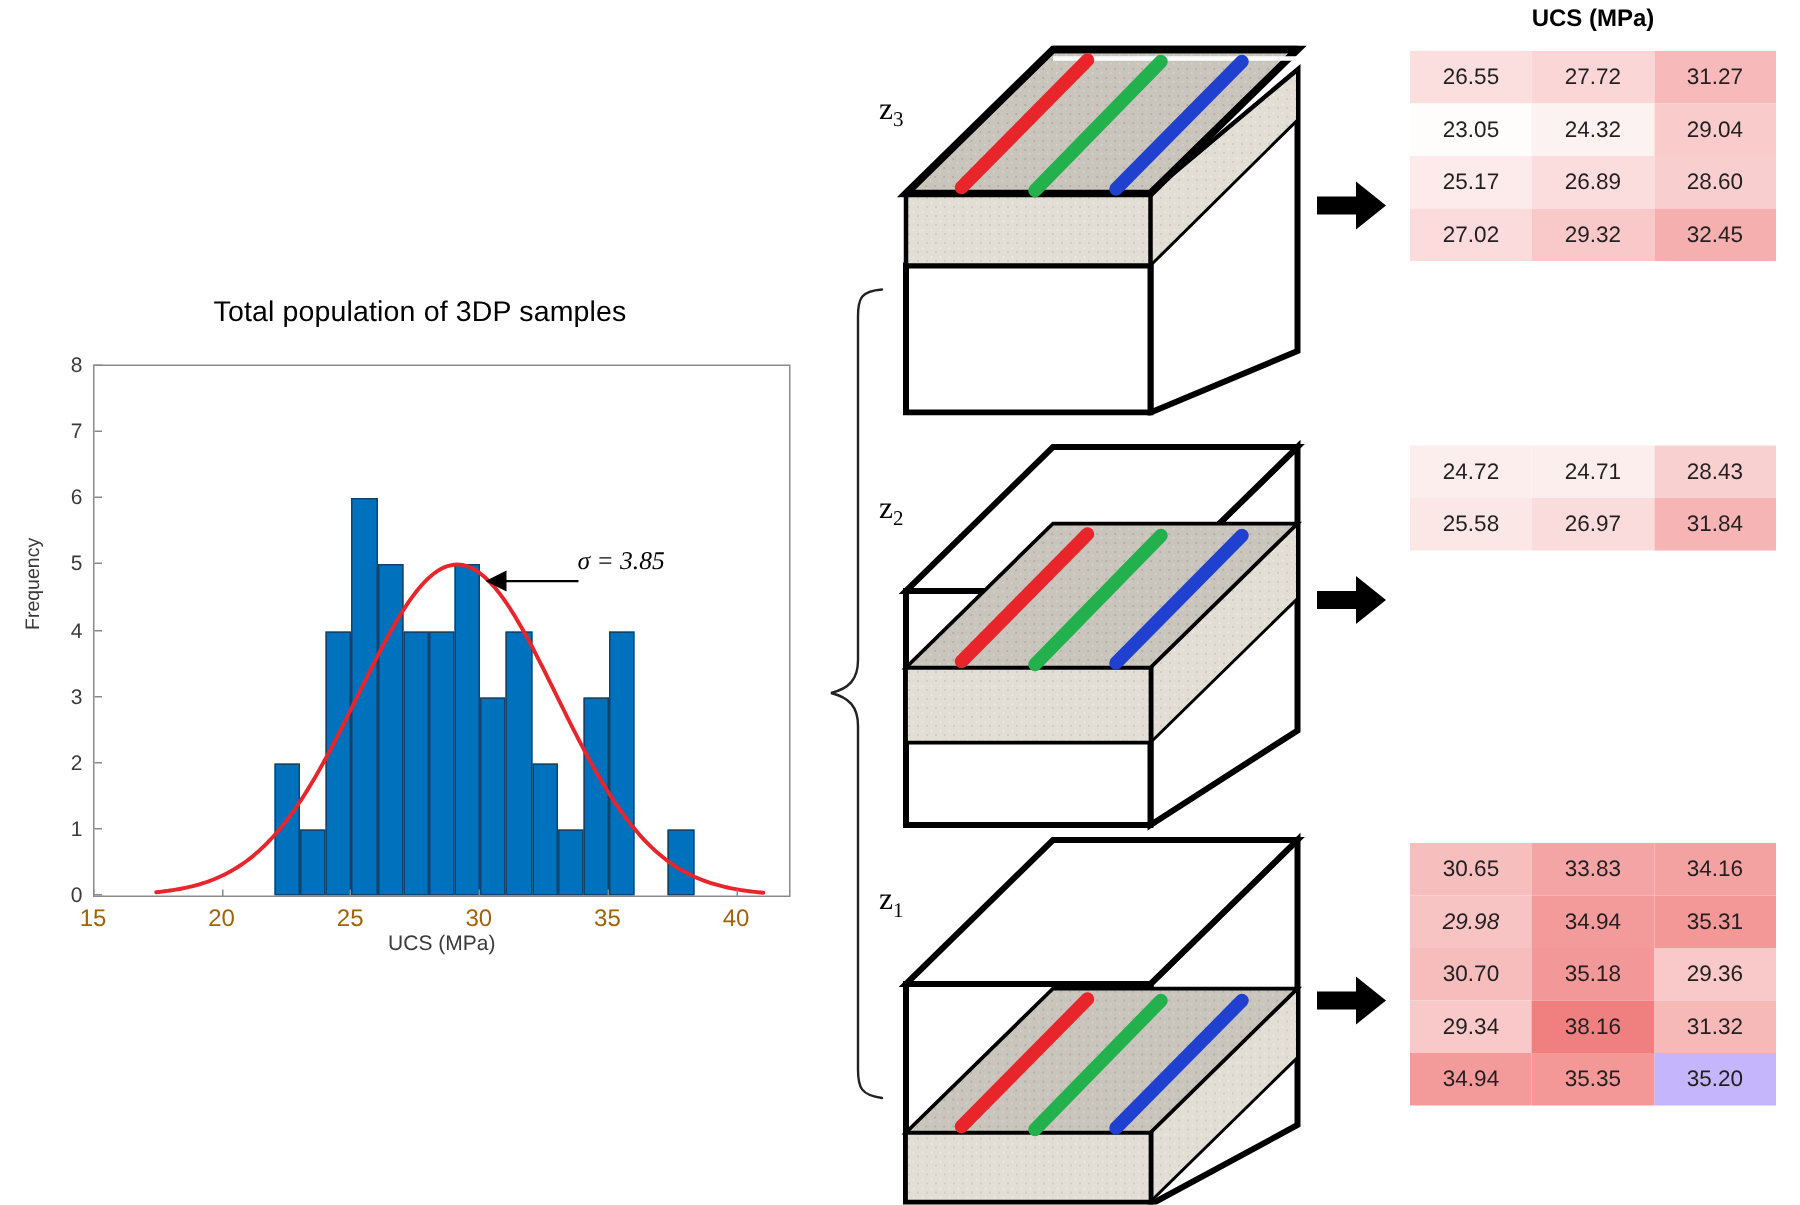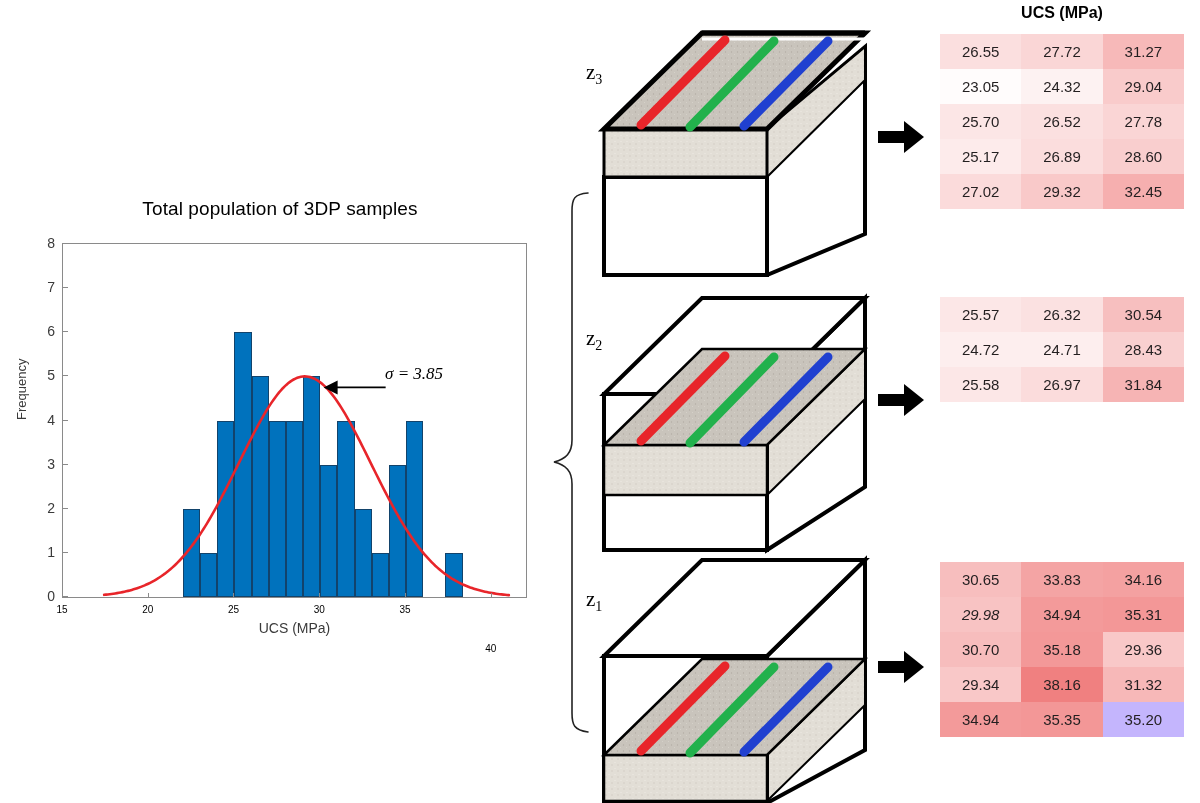--- a/index.html
+++ b/index.html
@@ -20,21 +20,21 @@
     border:1px solid #8a8a8a;box-sizing:border-box;background:#fff;
   }
   #plot-inner{position:absolute;left:0;top:0;right:0;bottom:0;overflow:hidden;}
   .bar{position:absolute;bottom:0;background:#0072BD;border:1px solid #12436b;box-sizing:border-box;}
   .ytick-label{
     position:absolute;right:0;width:28px;text-align:right;
     font-size:14px;color:#3a3a3a;transform:translateY(-50%);
   }
   .ytick-mark{position:absolute;left:0;width:5px;height:1px;background:#8a8a8a;}
   .xtick-label{
-    position:absolute;top:6px;font-size:10px;color:#000000;
+    position:absolute;top:6px;font-size:16px;color:#a16207;
     transform:translateX(-50%);white-space:nowrap;text-align:center;
   }
   .xtick-mark{position:absolute;top:0;width:1px;height:5px;background:#8a8a8a;}
   #ylabel{
     position:absolute;left:14px;top:230px;font-size:13px;color:#3a3a3a;
     transform:rotate(-90deg);transform-origin:left top;white-space:nowrap;
   }
   #xlabel{
     position:absolute;left:62px;top:430px;width:465px;text-align:center;
     font-size:14px;color:#3a3a3a;
@@ -127,21 +127,21 @@
       <div class="xtick-label" style="left: 62px; top: 414px;">15</div>
       <div class="xtick-mark" style="left: 62px; top: 403px;"></div>
       <div class="xtick-label" style="left: 147.741px; top: 414px;">20</div>
       <div class="xtick-mark" style="left: 147.741px; top: 403px;"></div>
       <div class="xtick-label" style="left: 233.481px; top: 414px;">25</div>
       <div class="xtick-mark" style="left: 233.481px; top: 403px;"></div>
       <div class="xtick-label" style="left: 319.222px; top: 414px;">30</div>
       <div class="xtick-mark" style="left: 319.222px; top: 403px;"></div>
       <div class="xtick-label" style="left: 404.963px; top: 414px;">35</div>
       <div class="xtick-mark" style="left: 404.963px; top: 403px;"></div>
-      <div class="xtick-label" style="left: 490.704px; top: 414px; margin-top: 39px;">40</div>
+      <div class="xtick-label" style="left: 490.704px; top: 414px;">40</div>
       <div class="xtick-mark" style="left: 490.704px; top: 403px;"></div>
     </div>
 
   <div id="sigma-label">σ = 3.85</div>
 </div>
 
 <svg class="abs" style="left:536px;top:185px;" width="60" height="555" viewBox="0 0 60 555">
   <path d="M 52 8 C 38 9, 36 14, 36 26 L 36 255 C 36 268, 30 274, 18 277
            C 30 280, 36 286, 36 299 L 36 528 C 36 540, 38 545, 52 547" fill="none" stroke="#222" stroke-width="1.6" stroke-linecap="round"></path>
 </svg>
@@ -239,44 +239,34 @@
         <td style="background: rgb(251, 223, 223);">26.55</td>
         <td style="background: rgb(250, 214, 214);">27.72</td>
         <td style="background: rgb(247, 185, 185);">31.27</td>
       </tr>
       <tr>
         <td style="background: rgb(255, 252, 252);">23.05</td>
         <td style="background: rgb(253, 242, 242);">24.32</td>
         <td style="background: rgb(249, 203, 203);">29.04</td>
       </tr>
       <tr>
-        <td style="background: rgb(252, 230, 230);">25.70</td>
-        <td style="background: rgb(251, 224, 224);">26.52</td>
-        <td style="background: rgb(250, 213, 213);">27.78</td>
-      </tr>
-      <tr>
         <td style="background: rgb(253, 235, 235);">25.17</td>
         <td style="background: rgb(251, 221, 221);">26.89</td>
         <td style="background: rgb(249, 206, 206);">28.60</td>
       </tr>
       <tr>
         <td style="background: rgb(251, 219, 219);">27.02</td>
         <td style="background: rgb(249, 201, 201);">29.32</td>
         <td style="background: rgb(246, 175, 175);">32.45</td>
       </tr>
     </tbody>
   </table>
 <table class="utable" style="left:940px;top:297px;" id="table-z2">
     <tbody>
       <tr>
-        <td style="background: rgb(252, 231, 231);">25.57</td>
-        <td style="background: rgb(251, 225, 225);">26.32</td>
-        <td style="background: rgb(247, 191, 191);">30.54</td>
-      </tr>
-      <tr>
         <td style="background: rgb(253, 238, 238);">24.72</td>
         <td style="background: rgb(253, 238, 238);">24.71</td>
         <td style="background: rgb(249, 208, 208);">28.43</td>
       </tr>
       <tr>
         <td style="background: rgb(252, 231, 231);">25.58</td>
         <td style="background: rgb(251, 220, 220);">26.97</td>
         <td style="background: rgb(246, 180, 180);">31.84</td>
       </tr>
     </tbody>

